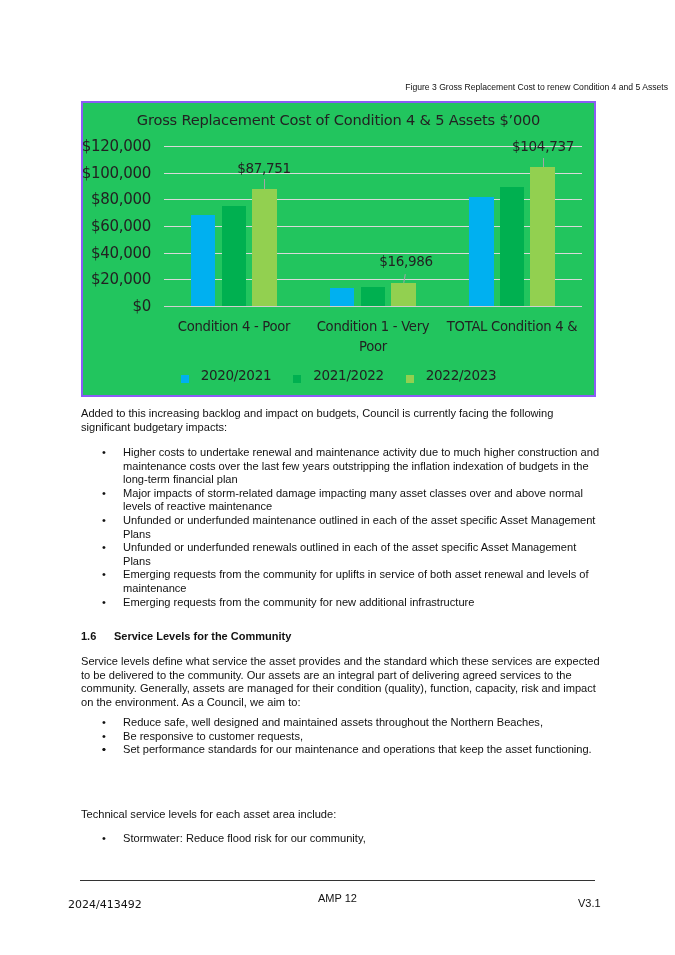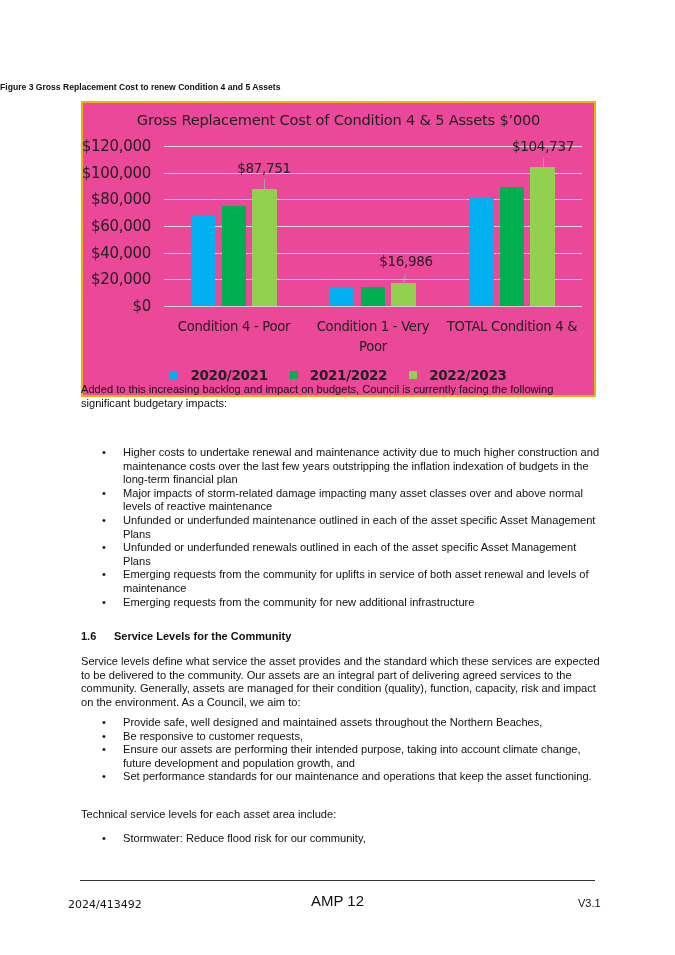--- a/index.html
+++ b/index.html
@@ -1,38 +1,38 @@
 <!DOCTYPE html>
 <html><head>
 <meta charset="utf-8">
 <style>
   html, body { margin:0; padding:0; background:#ffffff; }
   body { width:675px; height:955px; position:relative; overflow:hidden; font-family:"Liberation Sans", sans-serif; color:#111; }
   .abs { position:absolute; }
-  .fig-caption { left:0; width:536px; top:82px; text-align:left; font-size:8.6px; font-weight:bold; }
-  .chart-frame { left:81px; top:101px; width:511px; height:292px; border:2px solid #eab308; background:#ec4899; }
+  .fig-caption { left:0; width:668px; top:82px; text-align:right; font-size:8.6px; font-weight:normal; }
+  .chart-frame { left:81px; top:101px; width:511px; height:292px; border:2px solid #8b5cf6; background:#22c55e; }
   .chart-title { left:0; width:100%; top:8px; text-align:center; font-family:"DejaVu Sans", sans-serif; font-size:14.6px; color:#222; letter-spacing:-0.2px; }
   .ytick { font-family:"DejaVu Sans", sans-serif; font-size:15px; color:#222; text-align:right; width:72px; left:-4px; letter-spacing:-0.3px; }
   .gridline { height:1px; background:#d9d9d9; }
   .axisline { height:1px; background:#d0d0d0; }
   .bar { }
   .dlabel { font-family:"DejaVu Sans", sans-serif; font-size:13.5px; color:#222; text-align:center; width:80px; letter-spacing:-0.3px; }
   .leader { width:1px; background:#a6a6a6; }
   .xcat { font-family:"DejaVu Sans", sans-serif; font-size:13.2px; color:#222; text-align:center; width:140px; line-height:20px; letter-spacing:-0.3px; }
   .legend { top:264px; left:0; width:100%; display:flex; justify-content:center; gap:22px; font-family:"DejaVu Sans", sans-serif; font-size:13.5px; color:#222; letter-spacing:-0.3px; }
-  .legend-item { display:flex; align-items:center; gap:12px;font-weight:bold; }
+  .legend-item { display:flex; align-items:flex-end; gap:12px; }
   .swatch { width:8px; height:8px; display:inline-block; }
   .para { left:81px; width:520px; font-size:11.1px; line-height:13.6px; }
   ul.blist { list-style:none; margin:0; padding:0; }
   ul.blist li { position:relative; padding-left:42px; font-size:11.1px; line-height:13.6px; margin-bottom:0; }
   ul.blist li .dot { position:absolute; left:21px; top:0; }
   .h2 { left:81px; font-size:11px; font-weight:bold; }
   .h2 .num { display:inline-block; width:33px; }
   .footer-rule { left:80px; top:880px; width:515px; height:1px; background:#333; }
-  .footer-center { left:0; width:675px; top:892px; text-align:center; font-size:15px; }
+  .footer-center { left:0; width:675px; top:892px; text-align:center; font-size:11px; }
   .footer-left { left:68px; top:898px; font-family:"DejaVu Sans", sans-serif; font-size:11px; }
   .footer-right { left:578px; top:897px; font-size:11px; }
 </style>
 </head>
 <body>
 
 <div class="abs fig-caption">Figure 3 Gross Replacement Cost to renew Condition 4 and 5 Assets</div>
 
 <div class="abs chart-frame">
   <div class="abs chart-title">Gross Replacement Cost of Condition 4 &amp; 5 Assets $’000</div>
@@ -92,44 +92,44 @@
       <span class="swatch" style="background:#00b050;"></span>
       <span>2021/2022</span>
     </div>
     <div class="legend-item">
       <span class="swatch" style="background:#92d050;"></span>
       <span>2022/2023</span>
     </div>
   </div>
 </div>
 
-<div class="abs para" style="top:383px;">Added to this increasing backlog and impact on budgets, Council is currently facing the following significant budgetary impacts:</div>
+<div class="abs para" style="top:407px;">Added to this increasing backlog and impact on budgets, Council is currently facing the following significant budgetary impacts:</div>
 
 <div class="abs" style="left:81px; width:520px; top:446px;">
   <ul class="blist">
     <li><span class="dot">•</span><span>Higher costs to undertake renewal and maintenance activity due to much higher construction and maintenance costs over the last few years outstripping the inflation indexation of budgets in the long-term financial plan</span></li>
     <li><span class="dot">•</span><span>Major impacts of storm-related damage impacting many asset classes over and above normal levels of reactive maintenance</span></li>
     <li><span class="dot">•</span><span>Unfunded or underfunded maintenance outlined in each of the asset specific Asset Management Plans</span></li>
     <li><span class="dot">•</span><span>Unfunded or underfunded renewals outlined in each of the asset specific Asset Management Plans</span></li>
     <li><span class="dot">•</span><span>Emerging requests from the community for uplifts in service of both asset renewal and levels of maintenance</span></li>
     <li><span class="dot">•</span><span>Emerging requests from the community for new additional infrastructure</span></li>
   </ul>
 </div>
 
 <div class="abs h2" style="top:630px;">
   <span class="num">1.6</span><span>Service Levels for the Community</span>
 </div>
 
 <div class="abs para" style="top:655px;">Service levels define what service the asset provides and the standard which these services are expected to be delivered to the community. Our assets are an integral part of delivering agreed services to the community. Generally, assets are managed for their condition (quality), function, capacity, risk and impact on the environment. As a Council, we aim to:</div>
 
 <div class="abs" style="left:81px; width:520px; top:716px;">
   <ul class="blist">
-    <li><span class="dot">•</span><span>Provide safe, well designed and maintained assets throughout the Northern Beaches,</span></li>
+    <li><span class="dot">•</span><span>Reduce safe, well designed and maintained assets throughout the Northern Beaches,</span></li>
     <li><span class="dot">•</span><span>Be responsive to customer requests,</span></li>
-    <li><span class="dot">•</span><span>Ensure our assets are performing their intended purpose, taking into account climate change, future development and population growth, and</span></li>
+    <li><span class="dot">•</span></li>
     <li><span class="dot">•</span><span>Set performance standards for our maintenance and operations that keep the asset functioning.</span></li>
   </ul>
 </div>
 
 <div class="abs para" style="top:808px;">Technical service levels for each asset area include:</div>
 
 <div class="abs" style="left:81px; width:520px; top:832px;">
   <ul class="blist">
     <li><span class="dot">•</span><span>Stormwater: Reduce flood risk for our community,</span></li>
   </ul>

